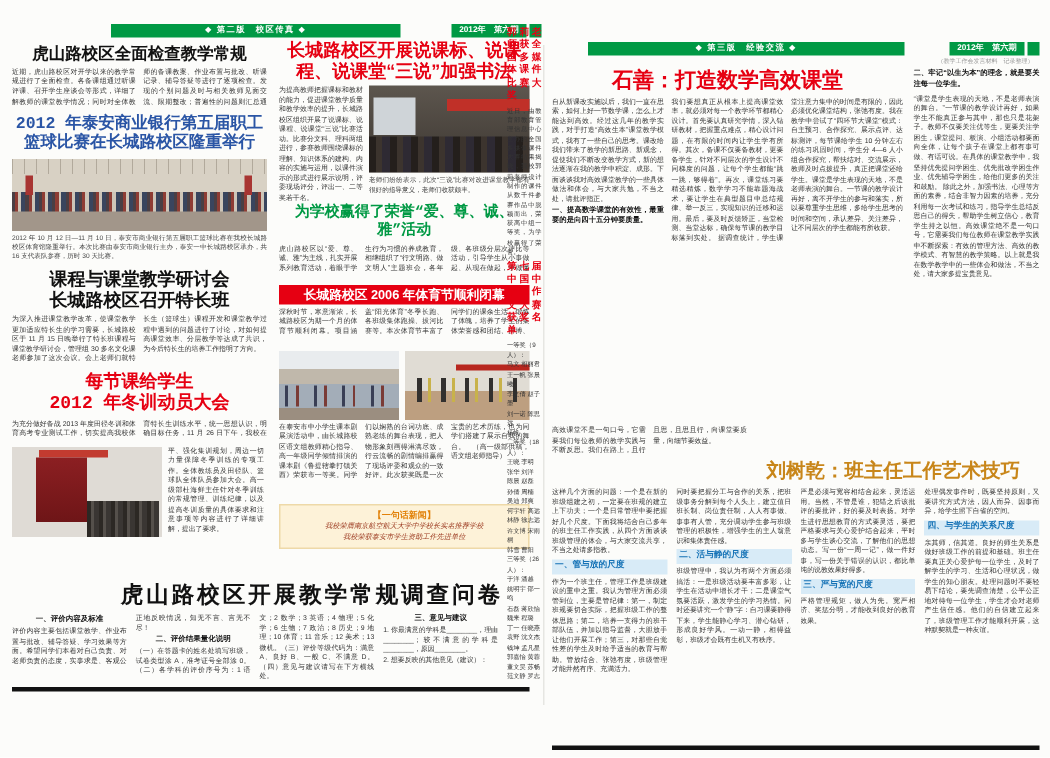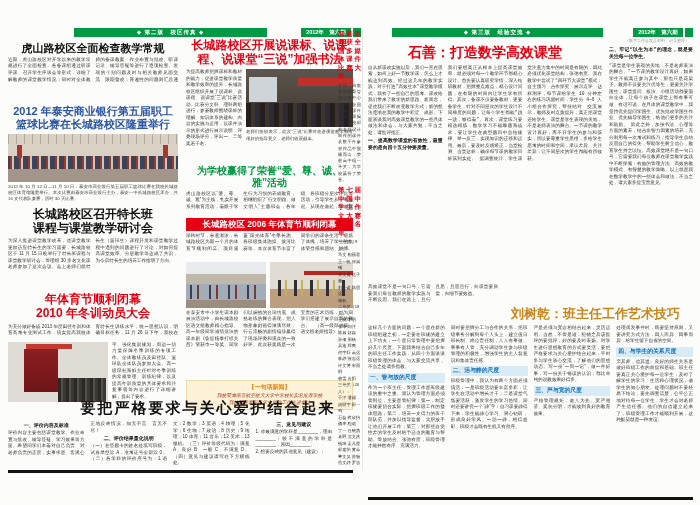--- a/index.html
+++ b/index.html
@@ -1,40 +1,40 @@
 <!DOCTYPE html>
 <html><head>
 <meta charset="utf-8">
 <style>
   html,body{margin:0;padding:0;background:#fff;}
   .canvas{position:relative;width:700px;height:505px;background:#fcfcfa;overflow:hidden;
           font-family:"Liberation Sans","DejaVu Sans",sans-serif;color:#222;}
   .page{position:absolute;}
-  #p2{left:8px;top:28px;width:353px;height:446px;}
+  #p2{left:8px;top:16px;width:353px;height:446px;}
   #p3{left:368px;top:28px;width:325px;height:472px;}
   .vdivider{position:absolute;left:362px;top:30px;width:1px;height:440px;background:#e6e6e2;}
 
   
   .hbar{display:flex;height:9px;font-size:5.5px;line-height:9px;color:#fff;font-weight:bold;}
   .hsp{height:9px;}
   .seg{background:#009944;}
   .seg.grow{flex:1;text-align:center;letter-spacing:1px;}
   .seg.date{width:50px;text-align:center;}
   .seg.sq{width:8px;}
 
   
   .ht{font-weight:bold;text-align:center;line-height:1.18;color:#111;}
   .hb{color:#2a55a5;} .hr{color:#e60012;} .hg{color:#009944;} .hgold{color:#c8861a;}
   .s10{font-size:10px;} .s11{font-size:11px;} .s12{font-size:12px;} .s13{font-size:13px;margin-top:37px;} .s14{font-size:14px;}
 
   
   .bt{font-size:4.6px;line-height:1.42;color:#333;text-align:justify;overflow:hidden;}
   .c2{column-count:2;column-gap:5px;} .c3{column-count:3;column-gap:5px;} .c4{column-count:4;column-gap:6px;}
   .cap{font-size:4.4px;color:#444;}
-  .mt2{margin-top:2px;}.mt3{margin-top:3px;}.mt4{margin-top:16px;}.mt5{margin-top:5px;}
+  .mt2{margin-top:2px;}.mt3{margin-top:3px;}.mt4{margin-top:0;font-family:Liberation Mono, monospace;}.mt5{margin-top:5px;}
   .row{display:flex;}
 
   
   .colA{position:absolute;left:0;top:14px;width:170px;}
   .colB{position:absolute;left:178px;top:10px;width:167px;}
   .colC{position:absolute;left:330px;top:2px;width:23px;overflow:hidden;height:436px;}
   .sbt{color:#e60012;font-weight:bold;font-size:6.5px;line-height:1.3;text-align:justify;}
   .sbp{font-size:4.2px;line-height:1.5;color:#333;text-align:justify;}
   .sbl{font-size:4.2px;line-height:1.55;color:#333;white-space:pre-line;}
 
@@ -70,21 +70,21 @@
     font-family:"Liberation Serif","DejaVu Serif",serif;font-weight:bold;font-size:15px;letter-spacing:2px;color:#111;}
   .survey-body{position:absolute;left:0;top:393px;width:324px;height:47px;}
   .sh{display:block;text-align:center;font-size:5px;color:#111;margin:1px 0;font-weight:bold;}
   .pre{white-space:pre-line;}
   .rule{position:absolute;background:#121212;}
 
   
   .banner{background:#e60012;color:#fff;font-weight:bold;font-size:14px;letter-spacing:7px;
           text-align:center;height:21px;line-height:21px;margin:3px 0 0 24px;width:292px;}
   .credit{text-align:right;font-size:4px;color:#999;margin:1px 4px 0 0;}
-  .main3{display:flex;margin-top:2px;font-family:Liberation Mono, monospace;}
+  .main3{display:flex;margin-top:2px;}
   .mleft{width:234px;} .mright{width:84px;margin-left:7px;}
   .isub{display:block;font-size:4.9px;margin:2px 0;color:#111;}
   .band{display:flex;margin-top:4px;align-items:center;}
   .band .bl{width:130px;height:22px;}
   .band .ttl{flex:1;text-align:center;}
   .liu{display:flex;gap:6px;margin-top:4px;height:172px;overflow:hidden;}
   .liu .lc{flex:1;}
   .bh{background:#d8ebf7;color:#1472b6;font-weight:bold;font-size:5.8px;line-height:1.35;padding:1px 2px;margin:2px 0;}
 </style>
 </head>
@@ -110,28 +110,28 @@
       <div class="ht hb s11 mt4">2012 年泰安商业银行第五届职工篮球比赛在长城路校区隆重举行</div>
       <div class="ph ph-gym mt3" style="height:48px">
         <i class="truss"></i>
           <i class="crowd"></i>
           <i class="bl"></i>
           <i class="br"></i>
       </div>
       <div class="bt cap mt2" style="height:18px">2012 年 10 月 12 日—11 月 10 日，泰安市商业银行第五届职工篮球比赛在我校长城路校区体育馆隆重举行。本次比赛由泰安市商业银行主办，泰安一中长城路校区承办，共 16 支代表队参赛，历时 30 天比赛。</div>
 
       <div class="ht s12 mt5">
-        <div>长城路校区召开特长班</div>
-          <div>课程与课堂教学研讨会</div>
+        <div>课程与课堂教学研讨会</div>
+          <div>长城路校区召开特长班</div>
       </div>
       <div class="bt c2 mt3" style="height:38px">为深入推进课堂教学改革，使课堂教学更加适应特长生的学习需要，长城路校区于 11 月 15 日晚举行了特长班课程与课堂教学研讨会，管理组 30 多名文化课老师参加了这次会议。会上老师们就特长生（篮球生）课程开发和课堂教学过程中遇到的问题进行了讨论，对如何提高课堂效率、分层教学等达成了共识，为今后特长生的培养工作指明了方向。</div>
 
       <div class="ht hr s12 mt4">
-        <div>年体育节顺利闭幕</div>
-          <div>2010 年冬训动员大会</div>
+        <div>每节课给学生</div>
+          <div>2012 年冬训动员大会</div>
       </div>
       <div class="bt c2 mt3" style="height:16px">为充分做好备战 2013 年度田径冬训和体育高考专业测试工作，切实提高我校体育特长生训练水平，统一思想认识，明确目标任务，11 月 26 日下午，我校在长城路校区体育馆举行冬训动员大会。</div>
       <div class="row mt2">
         <div class="ph ph-door" style="width:100px;height:60px">
           <i class="sign"></i>
             <i class="door"></i>
             <i class="people"></i>
         </div>
         <div class="bt" style="width:64px;height:60px;margin-left:4px">平、强化集训规划，周边一切力量保障冬季训练的专项工作。全体教练员及田径队、篮球队全体队员参加大会。高一级部杜海鲜主任针对冬季训练的常规管理、训练纪律，以及提高冬训质量的具体要求和注意事项等内容进行了详细讲解，提出了要求。</div>
       </div>
@@ -204,21 +204,21 @@
 袁野 沈文杰
 钱坤 孟凡星
 郭嘉怡 黄蓉
 董文昊 苏畅
 范文静 罗志勇
 梁爽 金鑫
 侯明轩 白雪松
 龙飞 路遥</div>
     </div>
 
-    <div class="survey-title">要把严格要求与关心爱护结合起来</div>
+    <div class="survey-title">虎山路校区开展教学常规调查问卷</div>
     <div class="survey-body bt c4">
       <b class="sh">一、评价内容及标准</b>
       <span>评价内容主要包括课堂教学、作业布置与批改、辅导答疑、学习效果等方面。希望同学们本着对自己负责、对老师负责的态度，实事求是、客观公正地反映情况，知无不言、言无不尽！</span>
       <b class="sh">二、评价结果量化说明</b>
       <span>（一）在答题卡的姓名处填写班级，试卷类型涂 A，准考证号全部涂 0。（二）各学科的评价序号为：1 语文；2 数学；3 英语；4 物理；5 化学；6 生物；7 政治；8 历史；9 地理；10 体育；11 音乐；12 美术；13 微机。（三）评价等级代码为：满意 A、良好 B、一般 C、不满意 D。（四）意见与建议请写在下方横线处。</span>
       <b class="sh">三、意见与建议</b>
       <span class="pre">1. 你最满意的学科是________，理由________；较不满意的学科是________，原因________。
 2. 想要反映的其他意见（建议）：
 ____________________________
 ____________________________</span>

